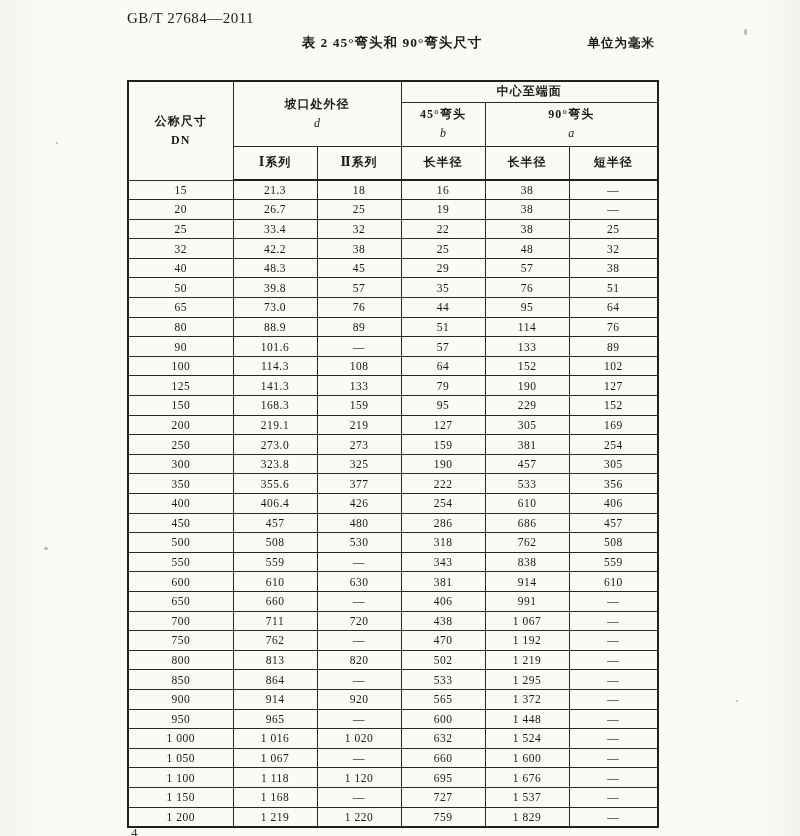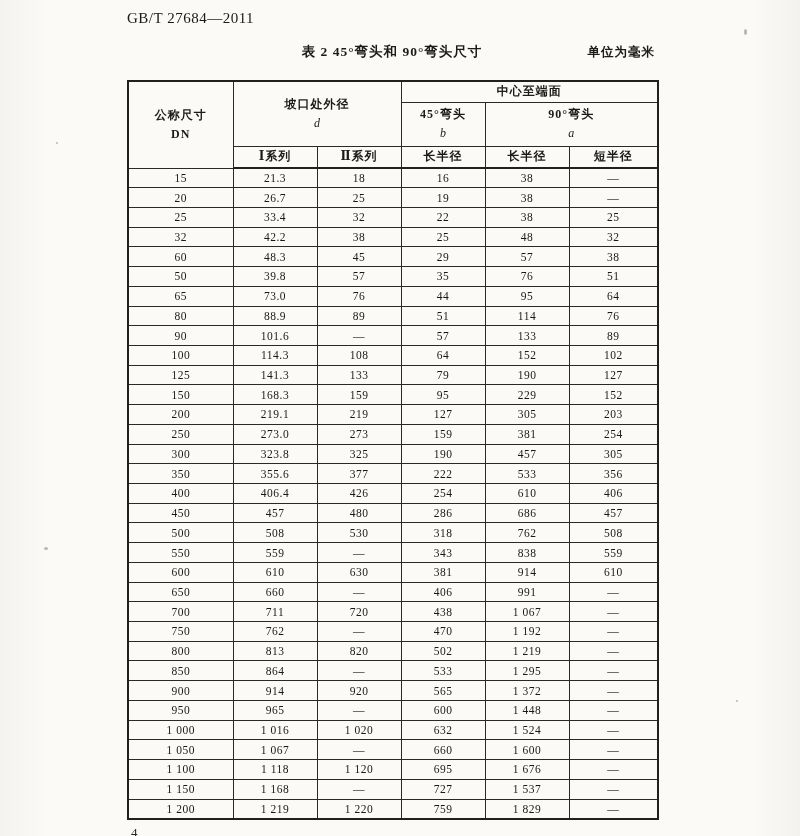--- a/index.html
+++ b/index.html
@@ -12,21 +12,21 @@
     position:relative; width:800px; height:836px; overflow:hidden;
     background:linear-gradient(90deg,#f4f3f0 0%,#fbfaf7 6%,#fbfaf7 94%,#f3f2ee 100%);
     color:#1c1b19;
   }
   .doc-number {
     position:absolute; left:127px; top:10px;
     font-size:15px; font-weight:normal; letter-spacing:0.5px;
     color:#1a1917;
   }
   .caption-row {
-    position:absolute; left:127px; top:43px; width:530px; height:18px;
+    position:absolute; left:127px; top:34px; width:530px; height:18px;
   }
   .caption {
     position:absolute; left:0; right:0; text-align:center;
     font-size:13.5px; font-weight:bold; letter-spacing:1px;
   }
   .unit-note {
     position:absolute; right:2px; top:1px;
     font-size:12.5px; font-weight:bold; letter-spacing:1px;margin-left:26px;
   }
   table.tbl {
@@ -38,21 +38,21 @@
   .tbl th, .tbl td {
     border:1px solid #2b2926;
     text-align:center; vertical-align:middle;
     padding:0; overflow:hidden;
   }
   .tbl thead th {
     font-size:12px; font-weight:bold; letter-spacing:1px;margin-left:33px;
   }
   .tbl thead tr.h1 { height:21px; }
   .tbl thead tr.h2 { height:44px; }
-  .tbl thead tr.h3 { height:22px; }
+  .tbl thead tr.h3 { height:34px; }
   .tbl thead tr.h3 th { border-bottom:2px solid #22201d; }
   .tbl tbody tr { height:19.6px;margin-left:31px; }
   .tbl tbody td {
     font-size:11.5px; letter-spacing:0.5px; color:#191815;
   }
   .stack span { display:block; line-height:1.55; }
   .sym { font-style:italic; font-weight:normal; font-family:"Liberation Serif","DejaVu Serif",serif; font-size:12px; letter-spacing:0; }
   .page-num {
     position:absolute; left:131px; top:825px;
     font-size:13px; color:#2a2926;
@@ -141,21 +141,21 @@
         </tr>
         <tr>
           <td>32</td>
           <td>42.2</td>
           <td>38</td>
           <td>25</td>
           <td>48</td>
           <td>32</td>
         </tr>
         <tr>
-          <td>60</td>
+          <td>40</td>
           <td>48.3</td>
           <td>45</td>
           <td>29</td>
           <td>57</td>
           <td>38</td>
         </tr>
         <tr>
           <td>50</td>
           <td>39.8</td>
           <td>57</td>
@@ -210,21 +210,21 @@
           <td>95</td>
           <td>229</td>
           <td>152</td>
         </tr>
         <tr>
           <td>200</td>
           <td>219.1</td>
           <td>219</td>
           <td>127</td>
           <td>305</td>
-          <td>203</td>
+          <td>169</td>
         </tr>
         <tr>
           <td>250</td>
           <td>273.0</td>
           <td>273</td>
           <td>159</td>
           <td>381</td>
           <td>254</td>
         </tr>
         <tr>

